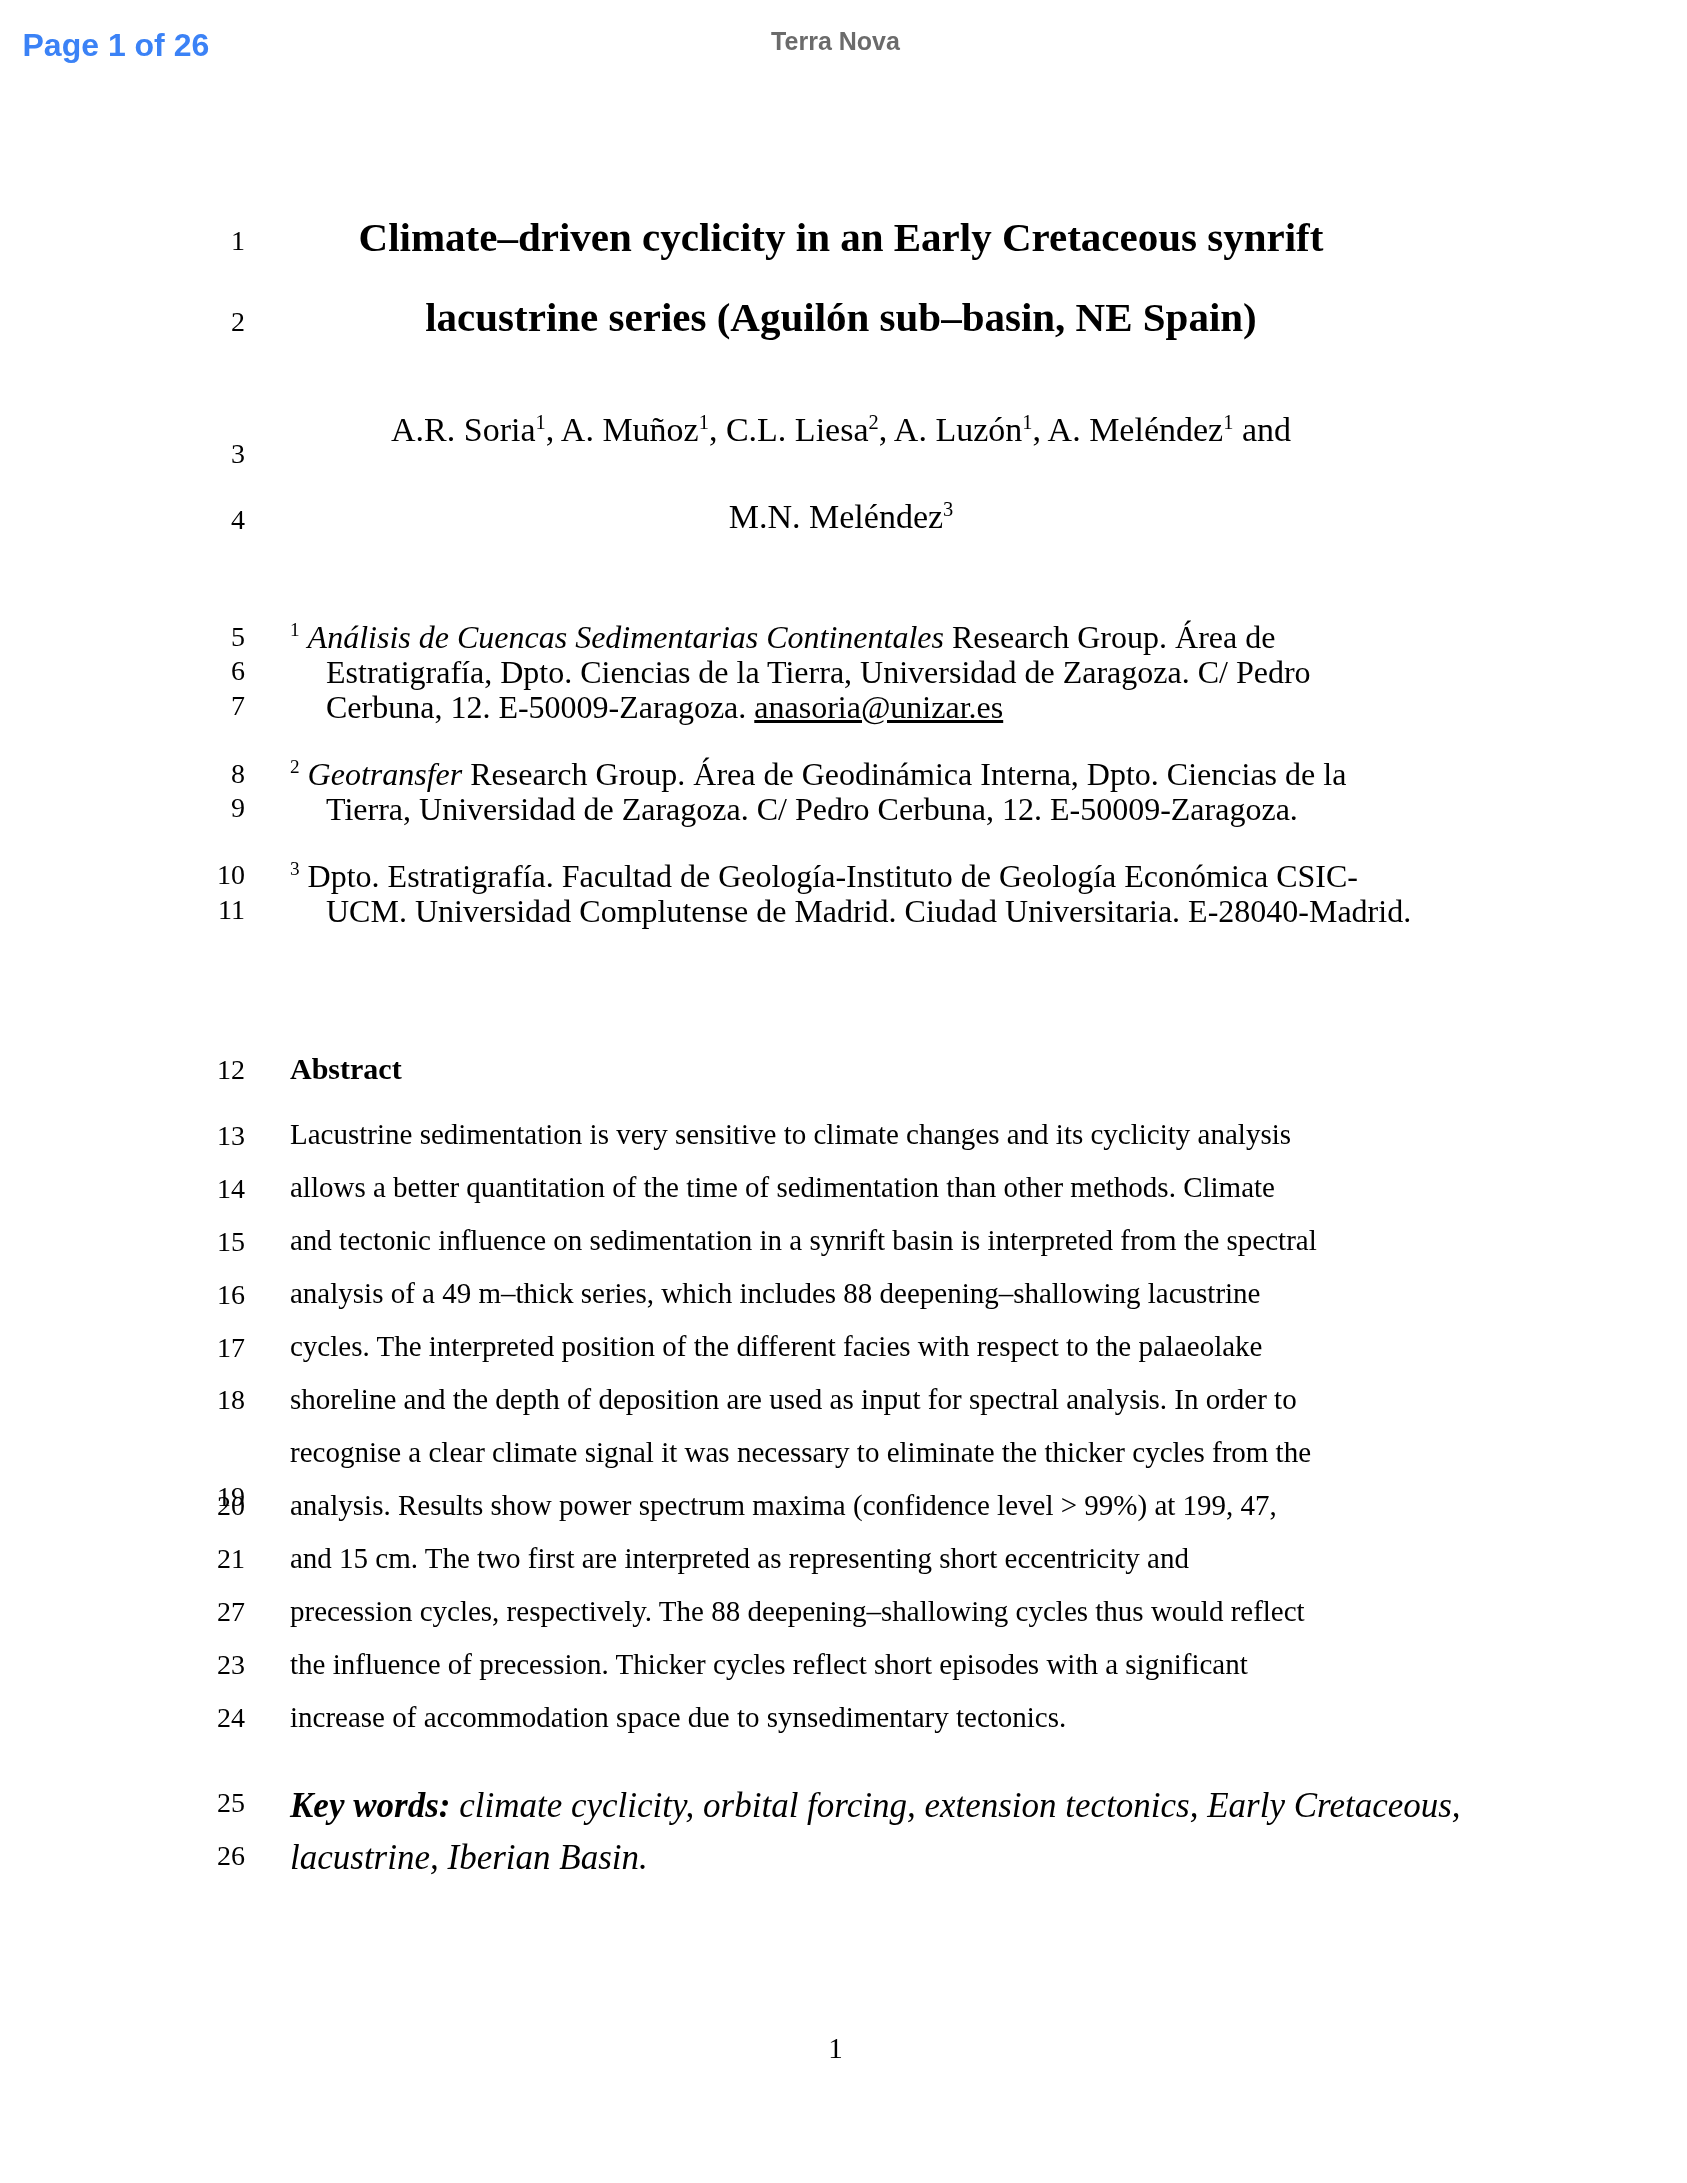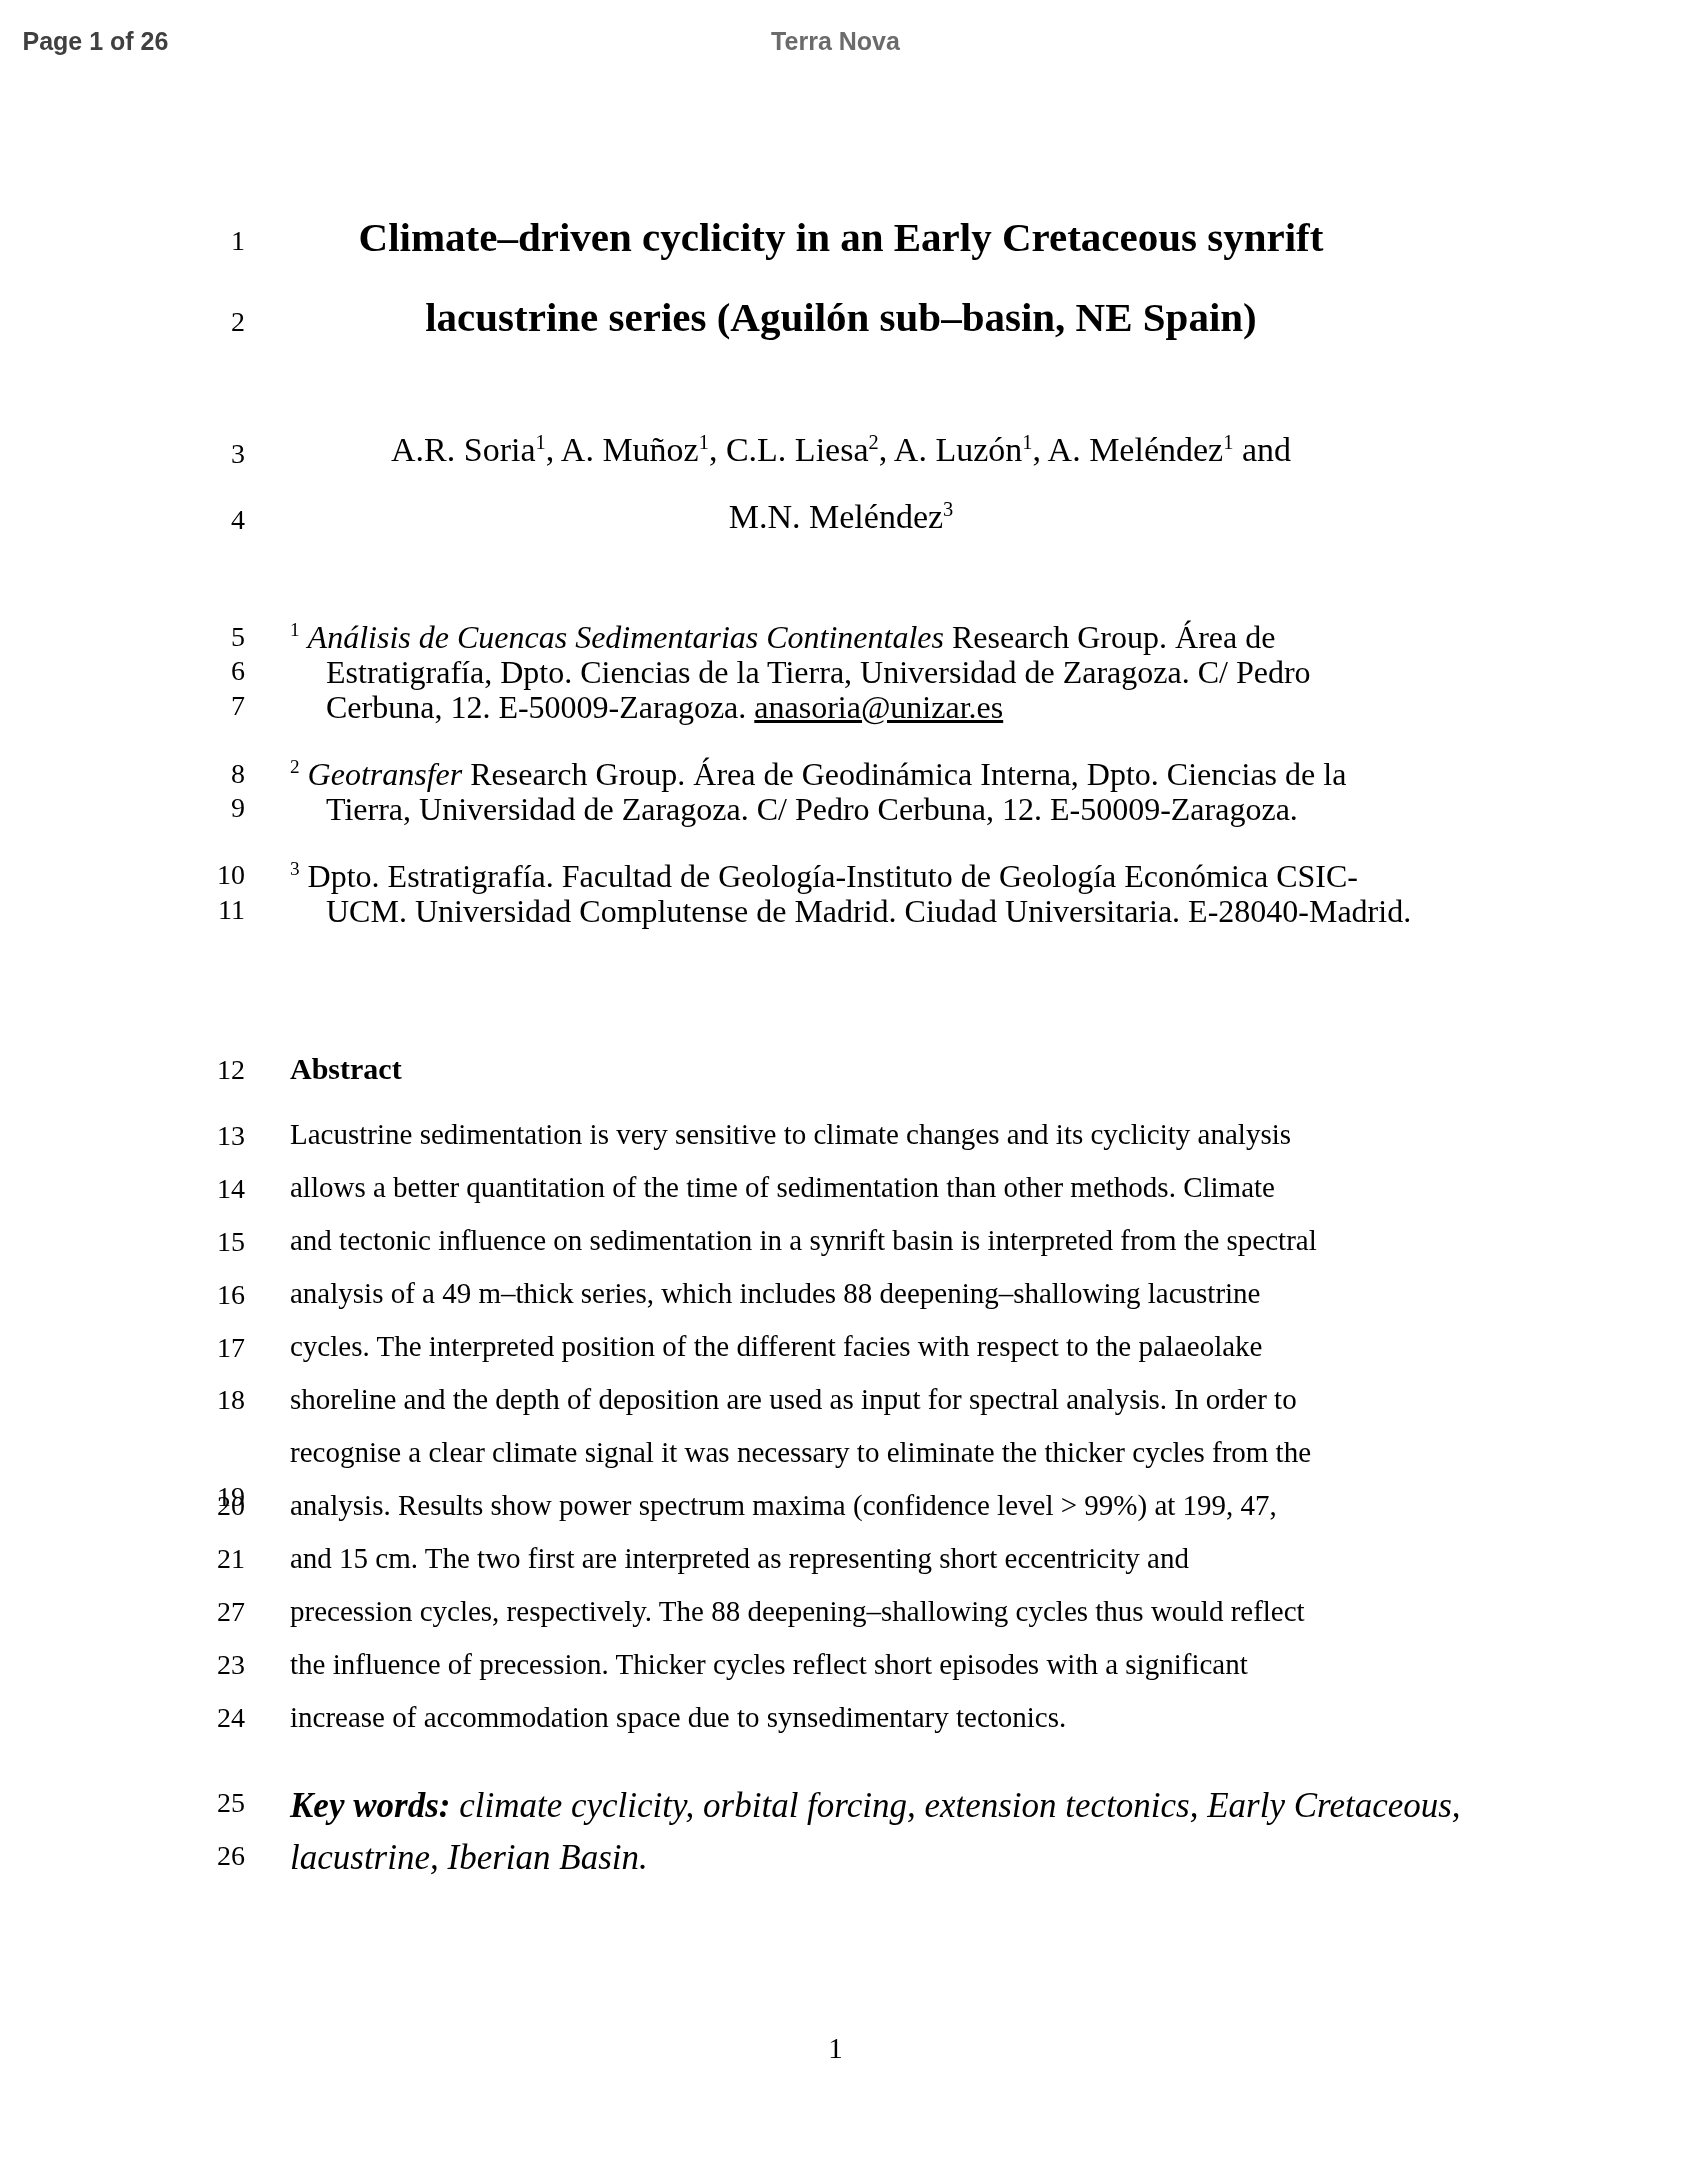--- a/index.html
+++ b/index.html
@@ -1,19 +1,19 @@
 <!DOCTYPE html>
 <html style="font-size:10.6px"><head>
 <meta charset="utf-8">
 <style>
   html, body { margin:0; padding:0; background:#ffffff; }
   body { width:1688px; height:2183px; position:relative; overflow:hidden;
          font-family:"Liberation Serif", serif; color:#000; }
   .hdr-left { position:absolute; left:22.5px; top:26.5px; font-family:"Liberation Sans", sans-serif;
-              font-weight:bold; font-size:25px; color:#404040; }
+              font-weight:bold; font-size:32px; color:#3b82f6; }
   .hdr-center { position:absolute; left:0; width:1671px; top:26.5px; text-align:center;
                 font-family:"Liberation Sans", sans-serif; font-weight:bold; font-size:25px; color:#6b6b6b; }
   .ln { position:absolute; text-align:right; width:46px; left:199px; font-size:28px; }
   .title { position:absolute; left:285px; width:1112px; text-align:center; font-weight:bold; font-size:41px; }
   .author { position:absolute; left:285px; width:1112px; text-align:center; font-size:34px; }
   .author sup, .aff sup { font-size:0.6em; vertical-align:super; line-height:0; }
   .aff { position:absolute; left:290px; font-size:32px; white-space:nowrap; }
   .aff.indent { left:326px; }
   .abs-head { position:absolute; left:290px; font-weight:bold; font-size:30px; }
   .body-line { position:absolute; left:290px; width:1100px; font-size:29px; white-space:nowrap; }
@@ -31,21 +31,21 @@
 
 <div>
   <span class="ln" style="top:225px;">1</span>
   <div class="title" style="top:213px;">Climate–driven cyclicity in an Early Cretaceous synrift</div>
   <span class="ln" style="top:306px;">2</span>
   <div class="title" style="top:293px;">lacustrine series (Aguilón sub–basin, NE Spain)</div>
 </div>
 
 <div>
   <span class="ln" style="top:438px;">3</span>
-  <div class="author" style="top:431px;">
+  <div class="author" style="top:411px;">
     <span>A.R. Soria</span><sup>1</sup><span>, </span><span>A. Muñoz</span><sup>1</sup><span>, </span><span>C.L. Liesa</span><sup>2</sup><span>, </span><span>A. Luzón</span><sup>1</sup><span>, </span><span>A. Meléndez</span><sup>1</sup><span> and</span>
   </div>
   <span class="ln" style="top:504px;">4</span>
   <div class="author" style="top:498px;">
     <span>M.N. Meléndez</span><sup>3</sup>
   </div>
 </div>
 
 <div>
   <span class="ln" style="top:621px;">5</span>

